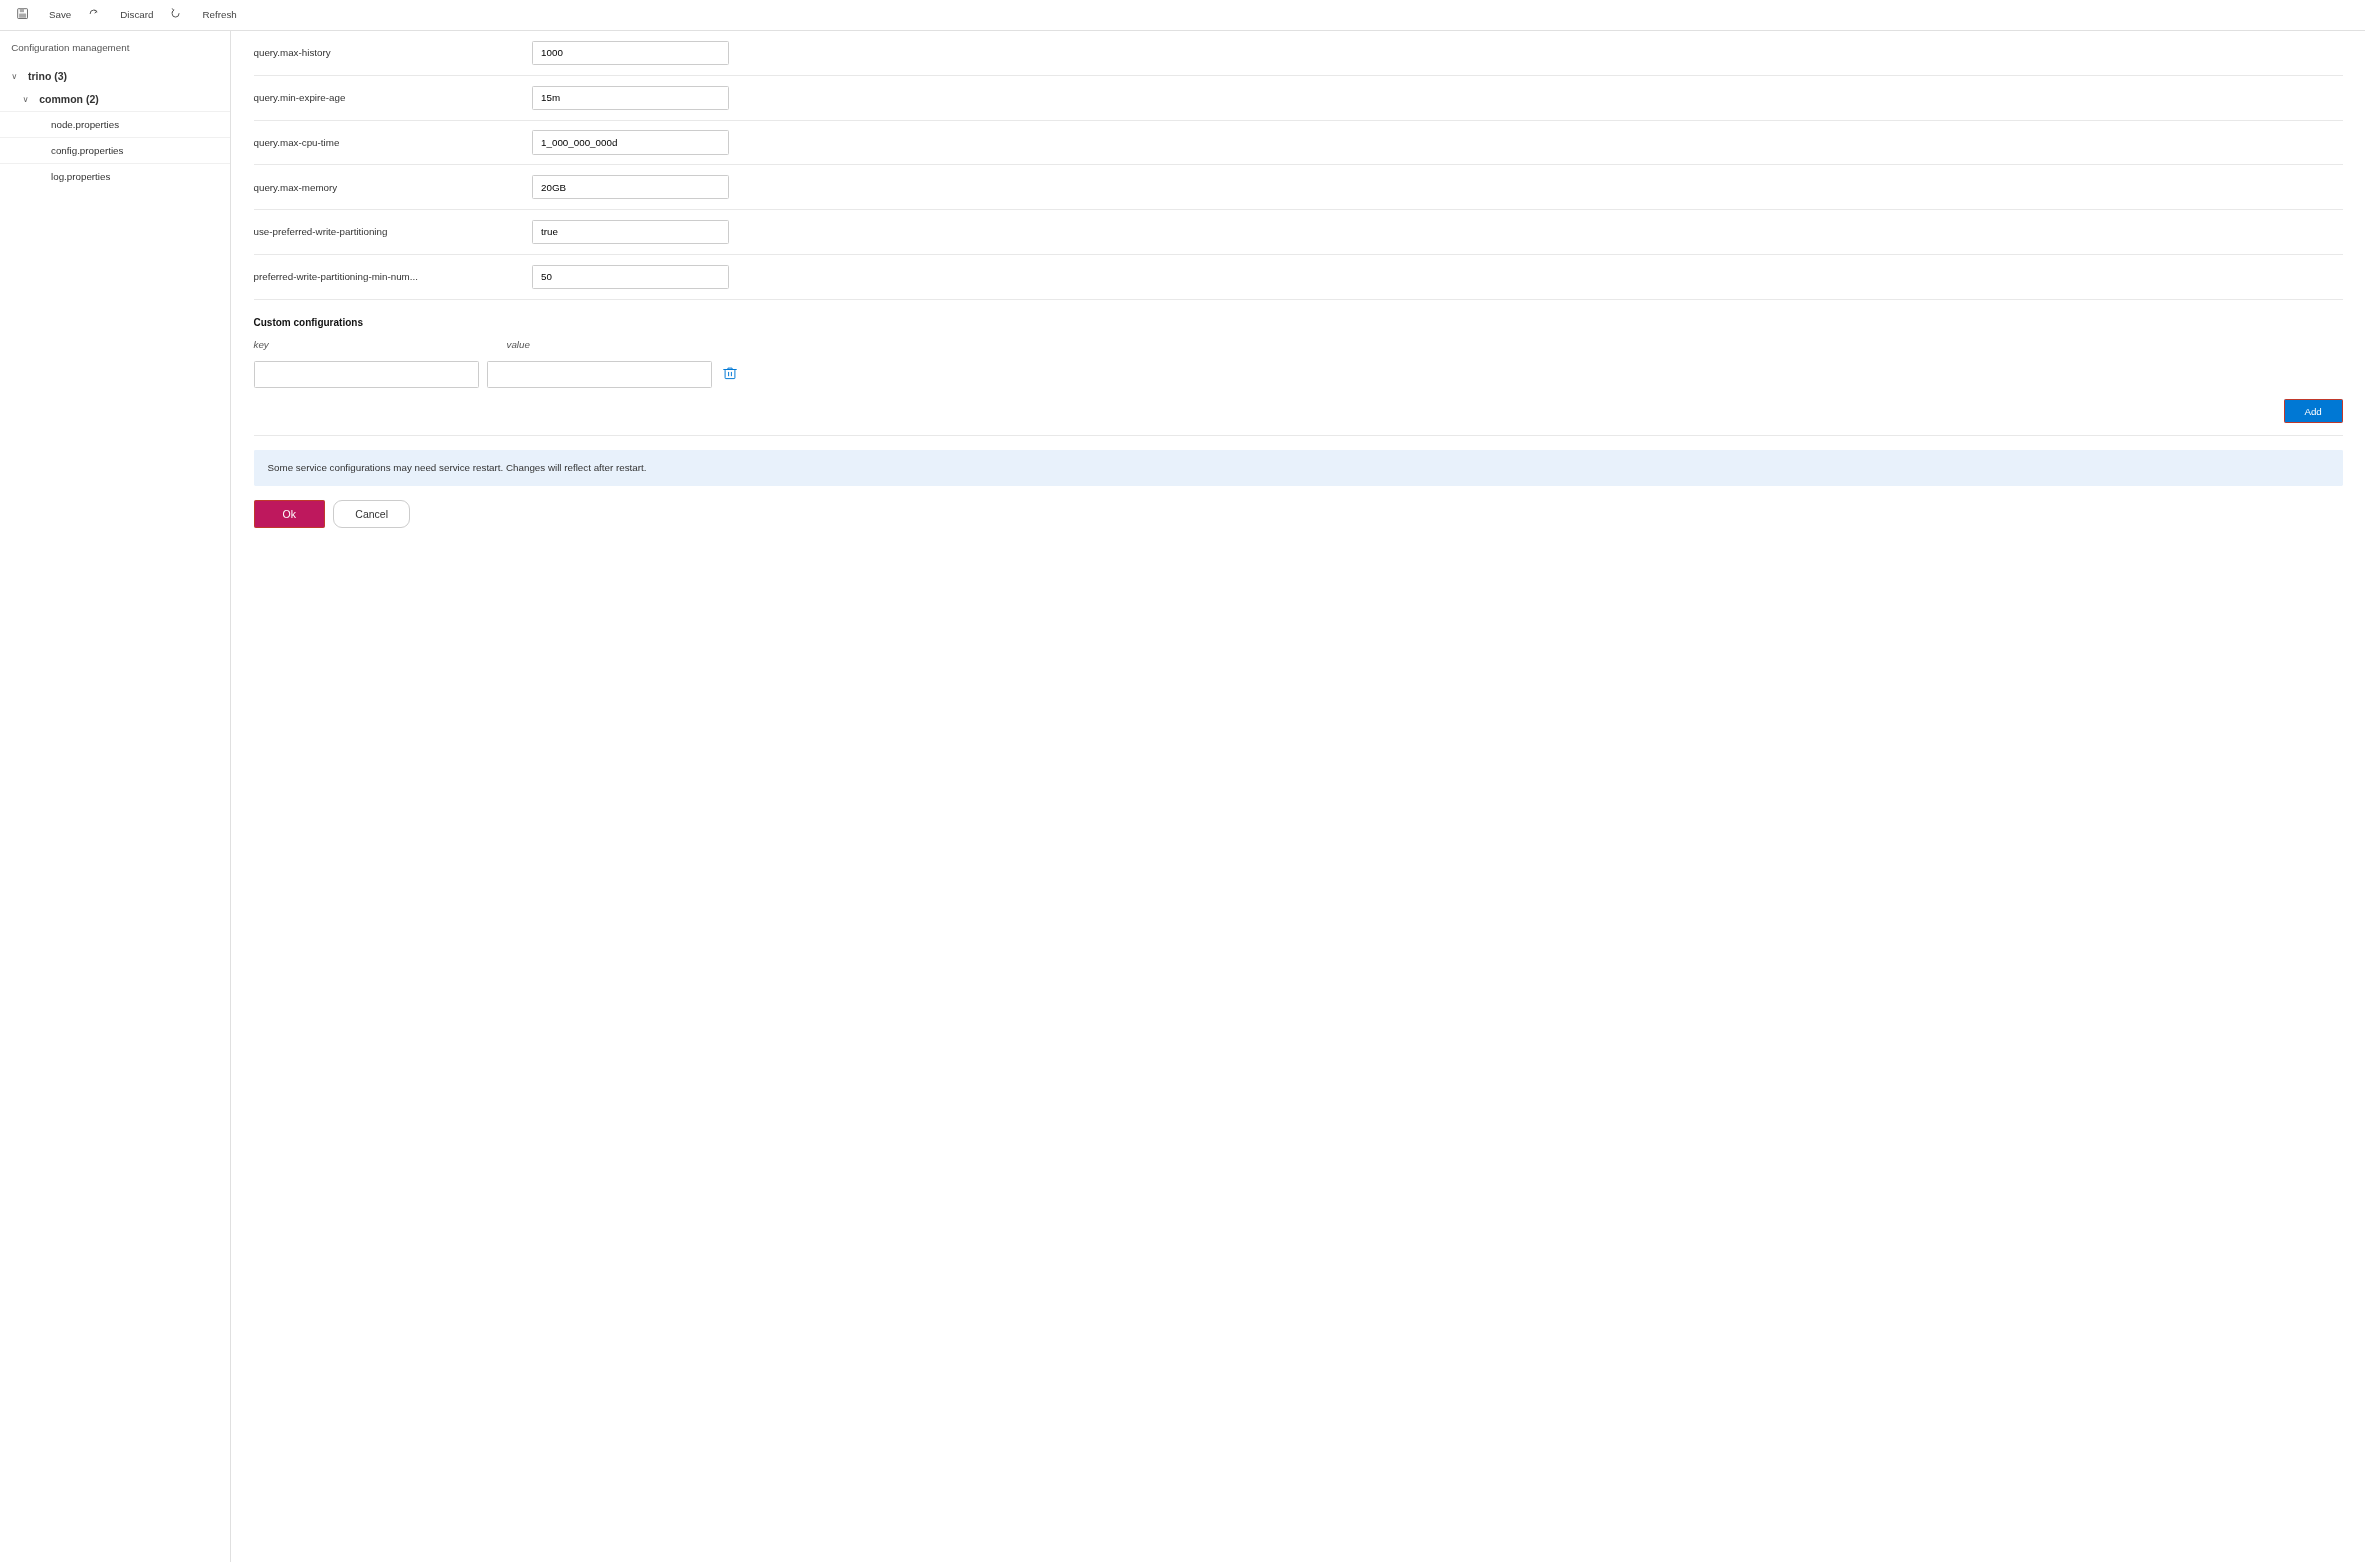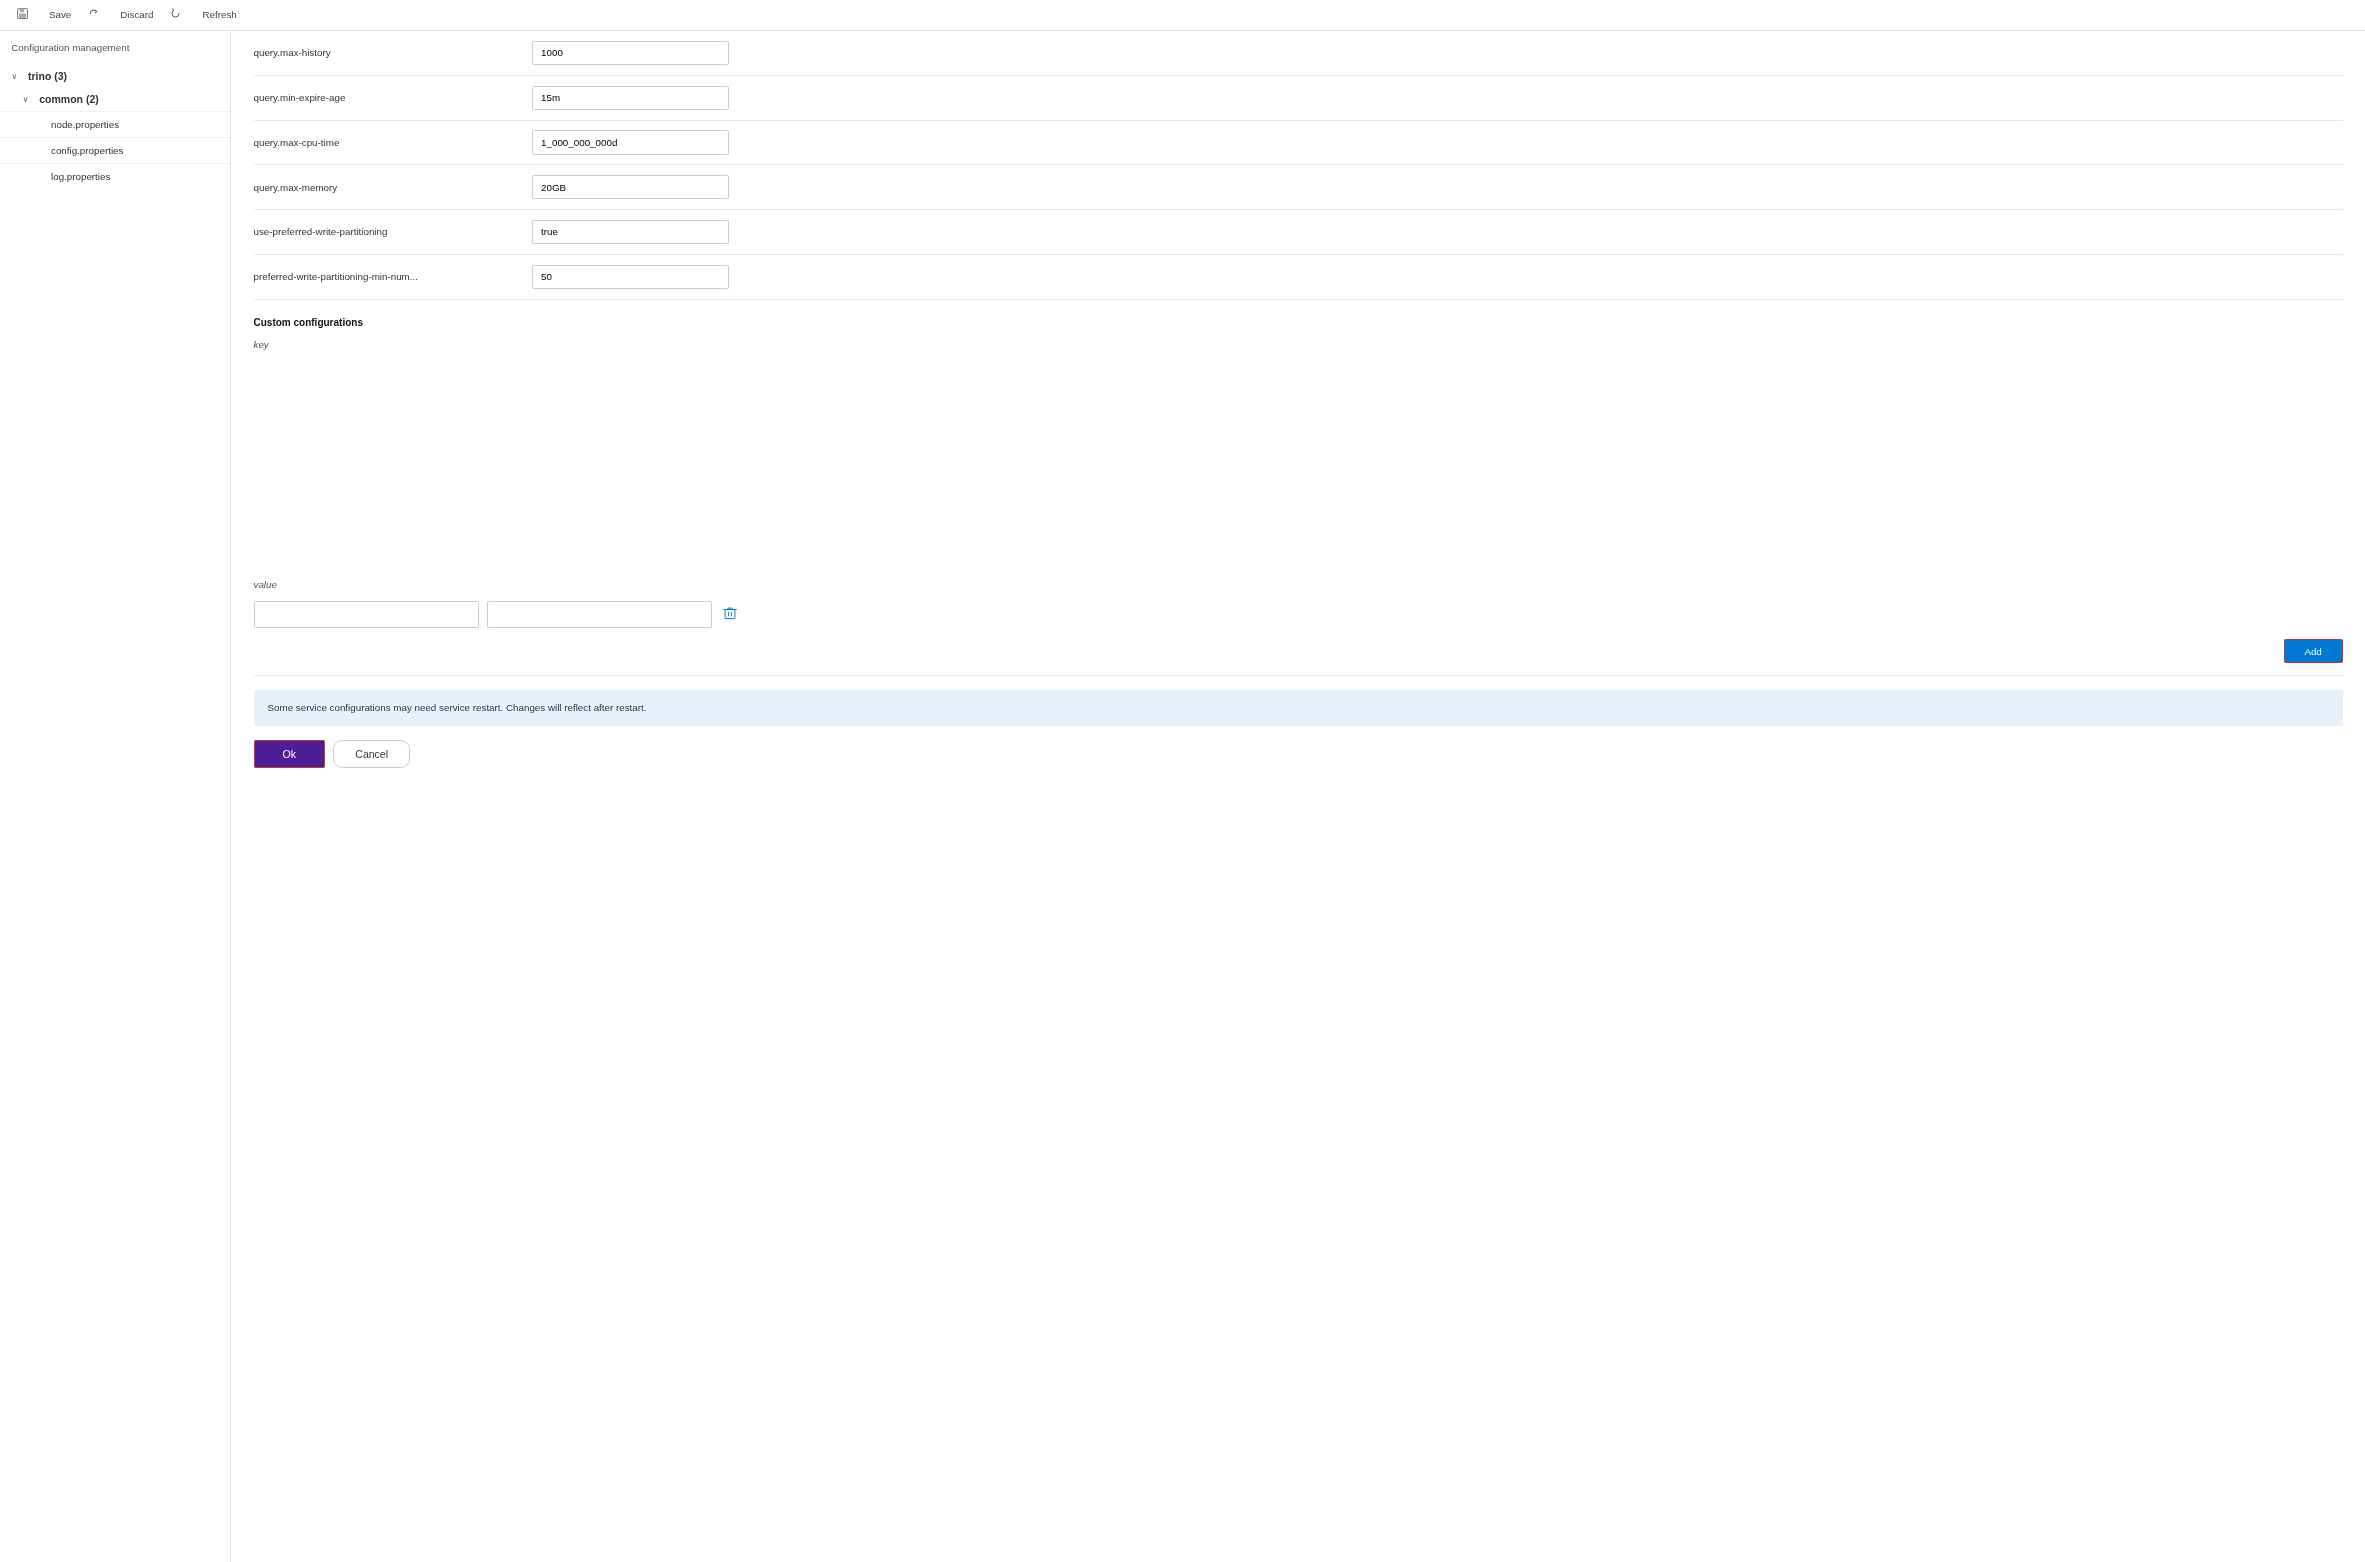--- a/index.html
+++ b/index.html
@@ -117,23 +117,22 @@
 
     
     .section-title {
       font-size: 10px;
       font-weight: 600;
       margin: 17px 0 11.2px;
       color: #111;
     }
     .custom-header {
       display: flex;
-      gap: 15px;
+      gap: 28px;
       padding-bottom: 5.6px;
-      flex-direction: column;
     }
     .custom-header-key {
       flex: 0 0 225px;
       font-size: 9.8px;
       color: #555;
       font-style: italic;
     }
     .custom-header-value {
       flex: 1;
       font-size: 9.8px;
@@ -198,21 +197,21 @@
     }
 
     
     .footer-buttons {
       display: flex;
       gap: 8.4px;
       margin-top: 14px;
       align-items: center;
     }
     .btn-ok {
-      background: #4c1d95;
+      background: #be185d;
       color: #fff;
       border: 1.4px solid #c0392b;
       border-radius: 1.4px;
       padding: 7px 28px;
       font-size: 10.5px;
       cursor: pointer;
       font-weight: 500;
     }
     .btn-cancel {
       background: #fff;

